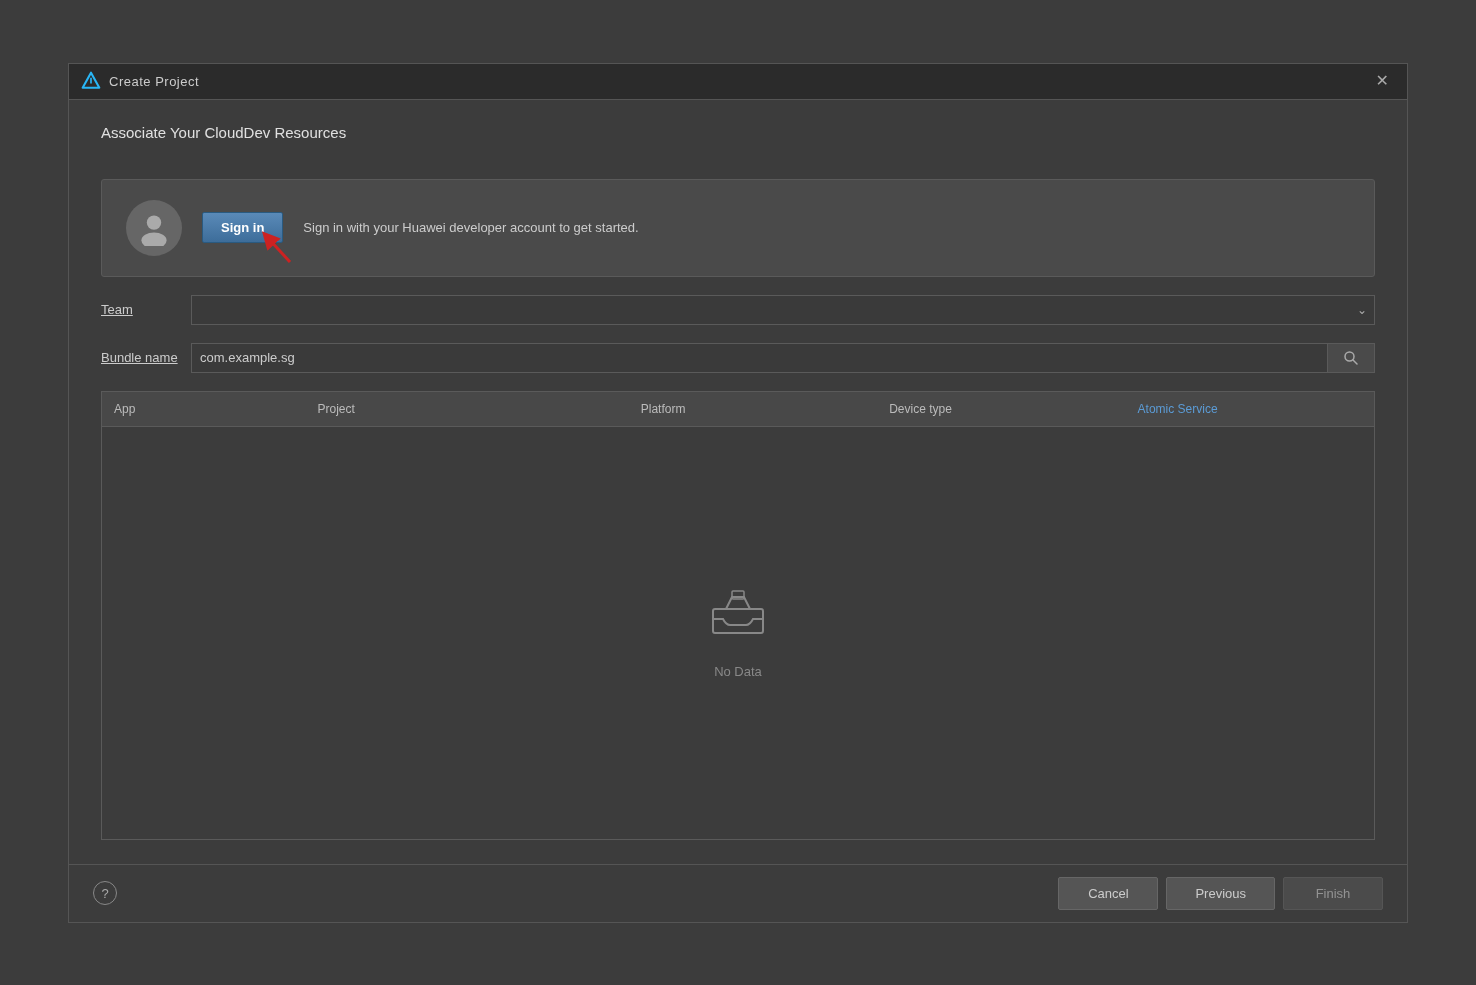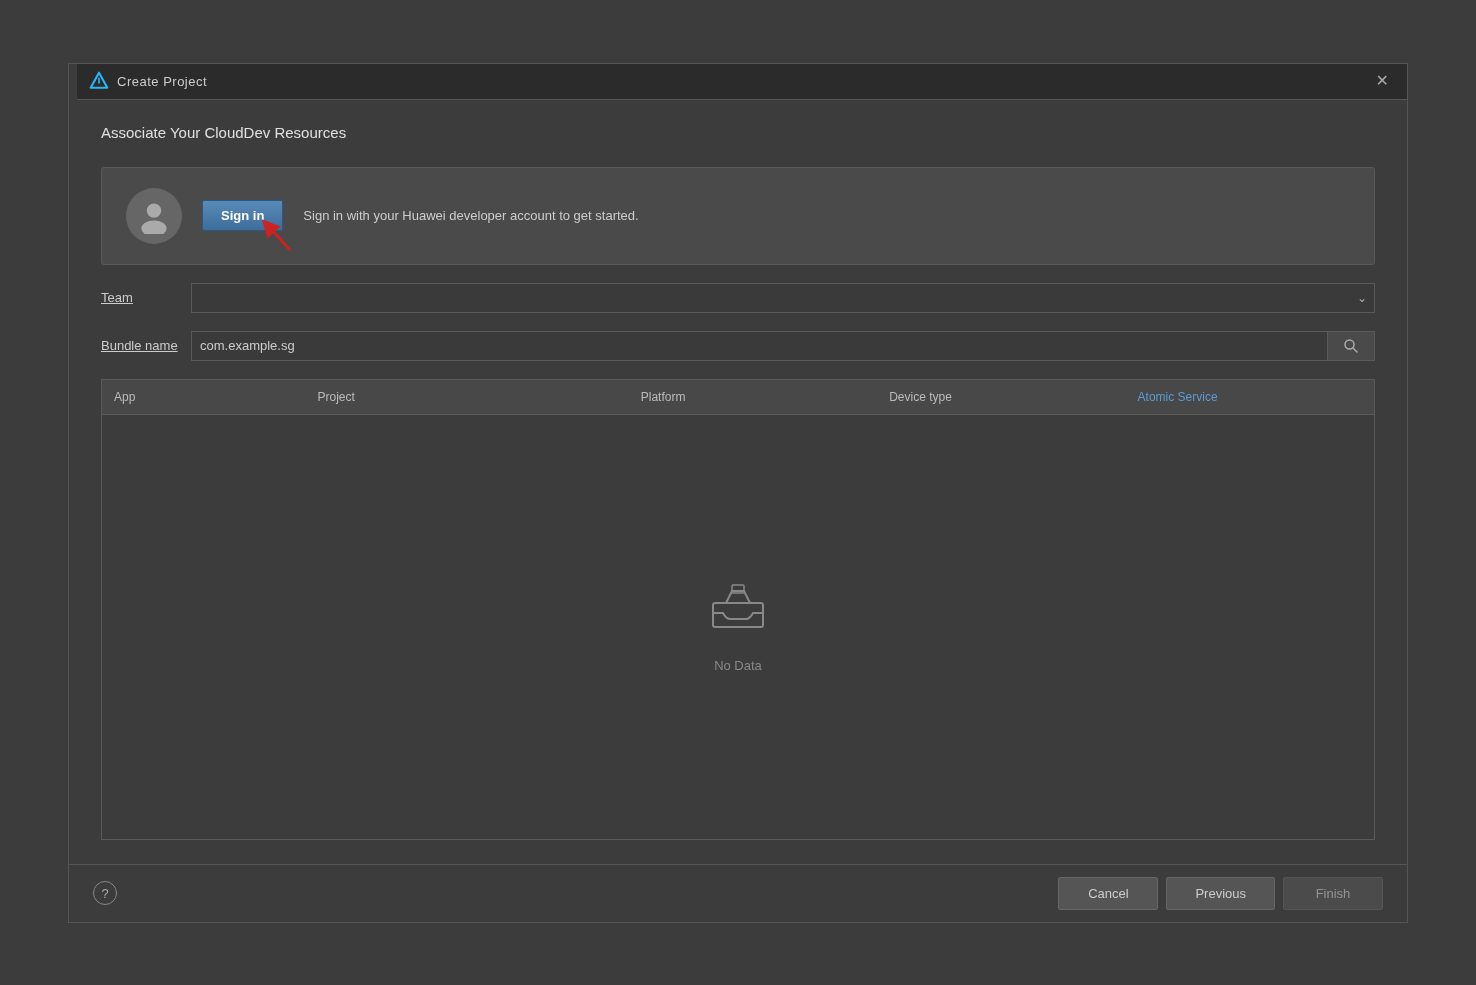--- a/index.html
+++ b/index.html
@@ -26,21 +26,20 @@
     }
 
     .dialog-titlebar {
       background: #2b2b2b;
       height: 36px;
       display: flex;
       align-items: center;
       padding: 0 12px;
       justify-content: space-between;
       border-bottom: 1px solid #555;
-      margin-left: 8px;
     }
 
     .dialog-titlebar-left {
       display: flex;
       align-items: center;
       gap: 8px;
     }
 
     .huawei-logo {
       width: 20px;
@@ -68,21 +67,21 @@
       padding: 24px 32px;
       display: flex;
       flex-direction: column;
       gap: 18px;
     }
 
     .section-title {
       color: #e0e0e0;
       font-size: 15px;
       font-weight: 400;
-      margin-bottom: 8px;
+      margin-bottom: 20px;
     }
 
     .sign-in-panel {
       background: #4a4a4a;
       border: 1px solid #5a5a5a;
       border-radius: 3px;
       padding: 20px 24px;
       display: flex;
       align-items: center;
       gap: 20px;

